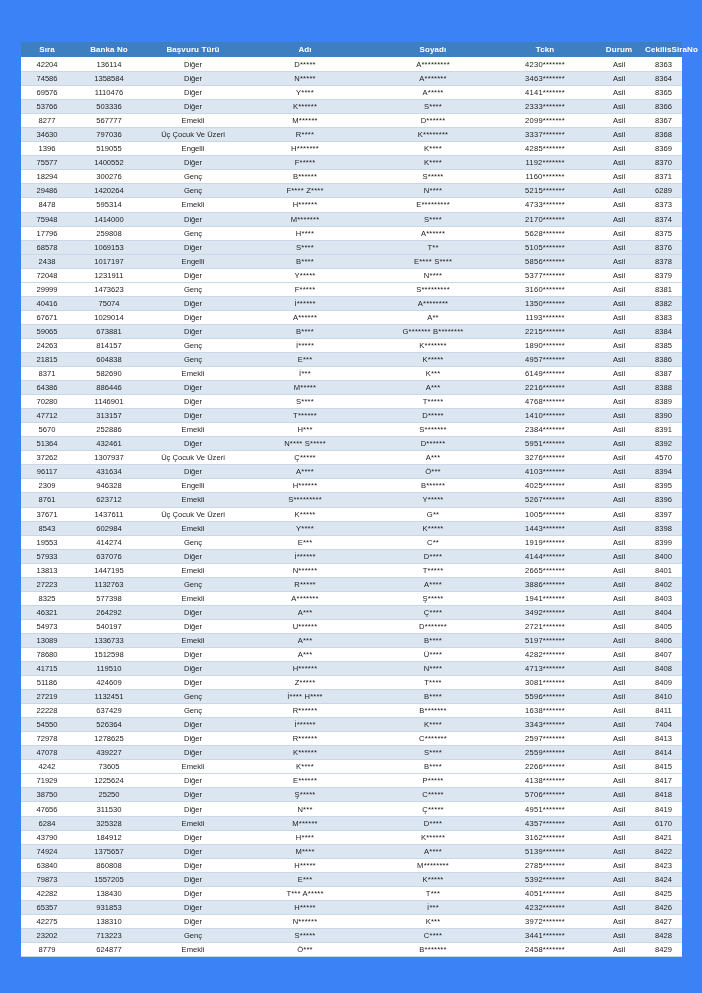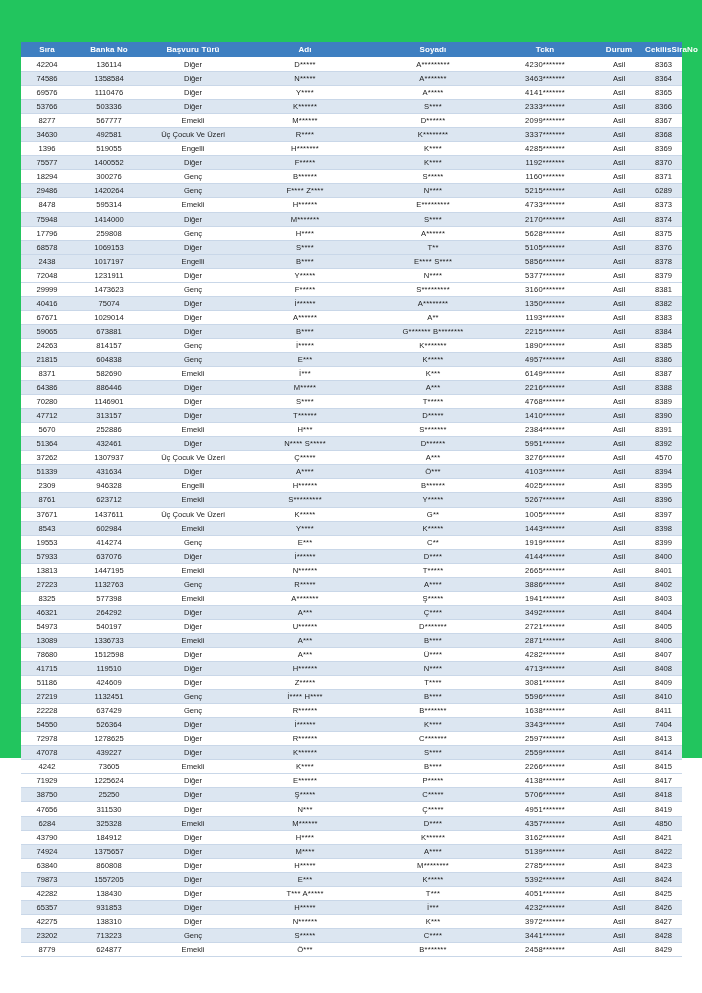--- a/index.html
+++ b/index.html
@@ -9,22 +9,22 @@
   }
   body {
     width: 702px;
     height: 993px;
     font-family: "Liberation Sans", sans-serif;
     overflow: hidden;
   }
   #page {
     position: relative;
     width: 702px;
-    height: 758px;
-    background: #22c55e;
+    height: 993px;
+    background: #3b82f6;
     box-sizing: border-box;
   }
   #table-wrap {
     position: absolute;
     left: 21px;
     top: 42px;
     width: 661px;
   }
   table.draw-table {
     border-collapse: collapse;
@@ -148,21 +148,21 @@
             <td>567777</td>
             <td>Emekli</td>
             <td class="masked">M******</td>
             <td class="masked">D******</td>
             <td class="masked">2099*******</td>
             <td>Asil</td>
             <td>8367</td>
           </tr>
           <tr class="even">
             <td>34630</td>
-            <td>492581</td>
+            <td>797036</td>
             <td>Üç Çocuk Ve Üzeri</td>
             <td class="masked">R****</td>
             <td class="masked">K********</td>
             <td class="masked">3337*******</td>
             <td>Asil</td>
             <td>8368</td>
           </tr>
           <tr class="odd">
             <td>1396</td>
             <td>519055</td>
@@ -387,21 +387,21 @@
             <td>37262</td>
             <td>1307937</td>
             <td>Üç Çocuk Ve Üzeri</td>
             <td class="masked">Ç*****</td>
             <td class="masked">A***</td>
             <td class="masked">3276*******</td>
             <td>Asil</td>
             <td>4570</td>
           </tr>
           <tr class="even">
-            <td>51339</td>
+            <td>96117</td>
             <td>431634</td>
             <td>Diğer</td>
             <td class="masked">A****</td>
             <td class="masked">Ö***</td>
             <td class="masked">4103*******</td>
             <td>Asil</td>
             <td>8394</td>
           </tr>
           <tr class="odd">
             <td>2309</td>
@@ -512,21 +512,21 @@
             <td class="masked">2721*******</td>
             <td>Asil</td>
             <td>8405</td>
           </tr>
           <tr class="even">
             <td>13089</td>
             <td>1336733</td>
             <td>Emekli</td>
             <td class="masked">A***</td>
             <td class="masked">B****</td>
-            <td class="masked">2871*******</td>
+            <td class="masked">5197*******</td>
             <td>Asil</td>
             <td>8406</td>
           </tr>
           <tr class="odd">
             <td>78680</td>
             <td>1512598</td>
             <td>Diğer</td>
             <td class="masked">A***</td>
             <td class="masked">Ü****</td>
             <td class="masked">4282*******</td>
@@ -644,21 +644,21 @@
             <td>8419</td>
           </tr>
           <tr class="even">
             <td>6284</td>
             <td>325328</td>
             <td>Emekli</td>
             <td class="masked">M******</td>
             <td class="masked">D****</td>
             <td class="masked">4357*******</td>
             <td>Asil</td>
-            <td>4850</td>
+            <td>6170</td>
           </tr>
           <tr class="odd">
             <td>43790</td>
             <td>184912</td>
             <td>Diğer</td>
             <td class="masked">H****</td>
             <td class="masked">K******</td>
             <td class="masked">3162*******</td>
             <td>Asil</td>
             <td>8421</td>

